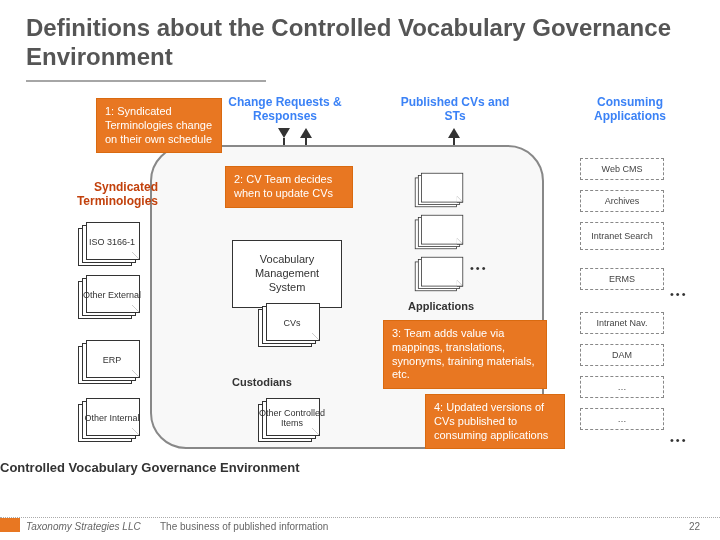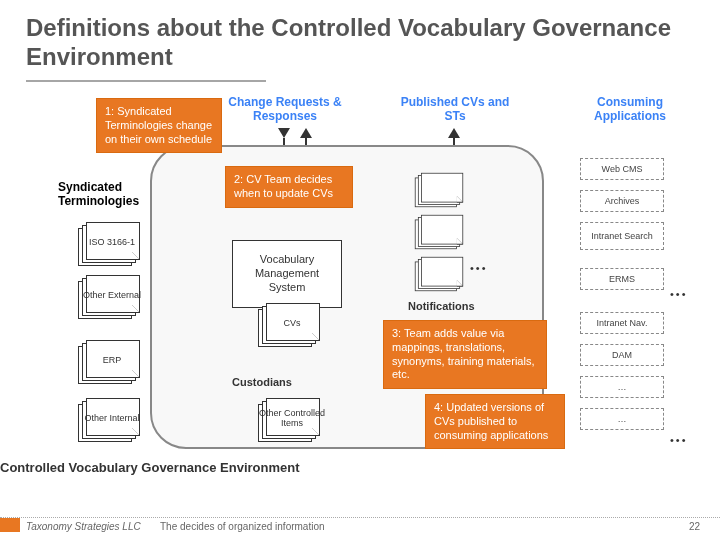--- a/index.html
+++ b/index.html
@@ -2,21 +2,21 @@
 <html><head>
 <meta charset="utf-8">
 <style>
 html,body{margin:0;padding:0;width:720px;height:540px;background:#fff;font-family:Arial,Helvetica,sans-serif;overflow:hidden}
 .slide{position:relative;width:720px;height:540px}
 .title{position:absolute;left:26px;top:14px;font-size:24px;font-weight:bold;color:#555;line-height:1.2}
 .title-underline{position:absolute;left:26px;top:80px;width:240px;height:2px;background:#a6a6a6}
 .env-box{position:absolute;left:150px;top:145px;width:390px;height:300px;border:2px solid #888;border-radius:36px;background:#f8f8f8}
 .hdr{position:absolute;font-size:12px;font-weight:bold;color:#3b82f6;text-align:center;line-height:1.2}
 .callout{position:absolute;background:#e87722;color:#fff;font-size:11px;padding:6px 8px;line-height:1.25;border:1px solid #d96a10}
-.col-header{position:absolute;font-size:12px;font-weight:bold;color:#000000;text-align:left;line-height:1.2}
+.col-header{position:absolute;font-size:12px;font-weight:bold;color:#c2410c;text-align:right;line-height:1.2}
 .doc-stack{position:absolute;width:62px;height:44px}
 .sheet{position:absolute;width:52px;height:36px;background:#fff;border:1px solid #333}
 .sheet1{left:0;top:6px}
 .sheet2{left:4px;top:3px}
 .sheet3{left:8px;top:0}
 .fold{position:absolute;right:-1px;bottom:-1px;width:0;height:0;border-left:8px solid #333;border-top:8px solid transparent}
 .fold-bg{position:absolute;right:0;bottom:0;width:0;height:0;border-left:7px solid #fff;border-top:7px solid transparent}
 .doc-label{position:absolute;left:0;top:0;width:68px;height:42px;font-size:9px;color:#333;text-align:center;display:flex;align-items:center;justify-content:center;line-height:1.1}
 .vms-box{position:absolute;width:110px;height:68px;background:#fff;border:1px solid #333;font-size:11px;color:#333;text-align:center;display:flex;align-items:center;justify-content:center;line-height:1.25;padding:0 4px;box-sizing:border-box}
 .app-box{position:absolute;width:82px;height:20px;background:#fff;border:1px dashed #888;font-size:9px;color:#444;text-align:center;display:flex;align-items:center;justify-content:center}
@@ -139,34 +139,34 @@
 <div class="doc-stack" style="left:408px;top:252px;transform:scale(0.78)">
   <div class="sheet sheet1"></div>
       <div class="sheet sheet2"></div>
       <div class="sheet sheet3">
         <div class="fold"></div>
         <div class="fold-bg"></div>
       </div>
 </div>
 <div class="dots" style="left:470px;top:262px">•••</div>
 
-<div class="small-label" style="left:408px;top:300px">Notifications</div>
+<div class="small-label" style="left:408px;top:300px">Applications</div>
 
 <div class="app-box" style="left:580px;top:158px">Web CMS</div>
 <div class="app-box" style="left:580px;top:190px">Archives</div>
 <div class="app-box" style="left:580px;top:222px;height:26px">Intranet Search</div>
 <div class="app-box" style="left:580px;top:268px">ERMS</div>
 <div class="dots" style="left:670px;top:288px">•••</div>
 <div class="app-box" style="left:580px;top:344px">DAM</div>
 <div class="app-box" style="left:580px;top:312px">Intranet Nav.</div>
 <div class="app-box" style="left:580px;top:376px">…</div>
 <div class="app-box" style="left:580px;top:408px">…</div>
 <div class="dots" style="left:670px;top:434px">•••</div>
 
 <div class="env-caption">Controlled Vocabulary Governance Environment</div>
 
 <div class="dotline"></div>
 <div class="footer-orange"></div>
 <div class="footer-text" style="left:26px;font-style:italic">Taxonomy Strategies LLC</div>
-<div class="footer-text" style="left:160px">The decides of organized information</div>
+<div class="footer-text" style="left:160px">The business of published information</div>
 <div class="pagenum">22</div>
 
 </div>
 
 </body></html>

